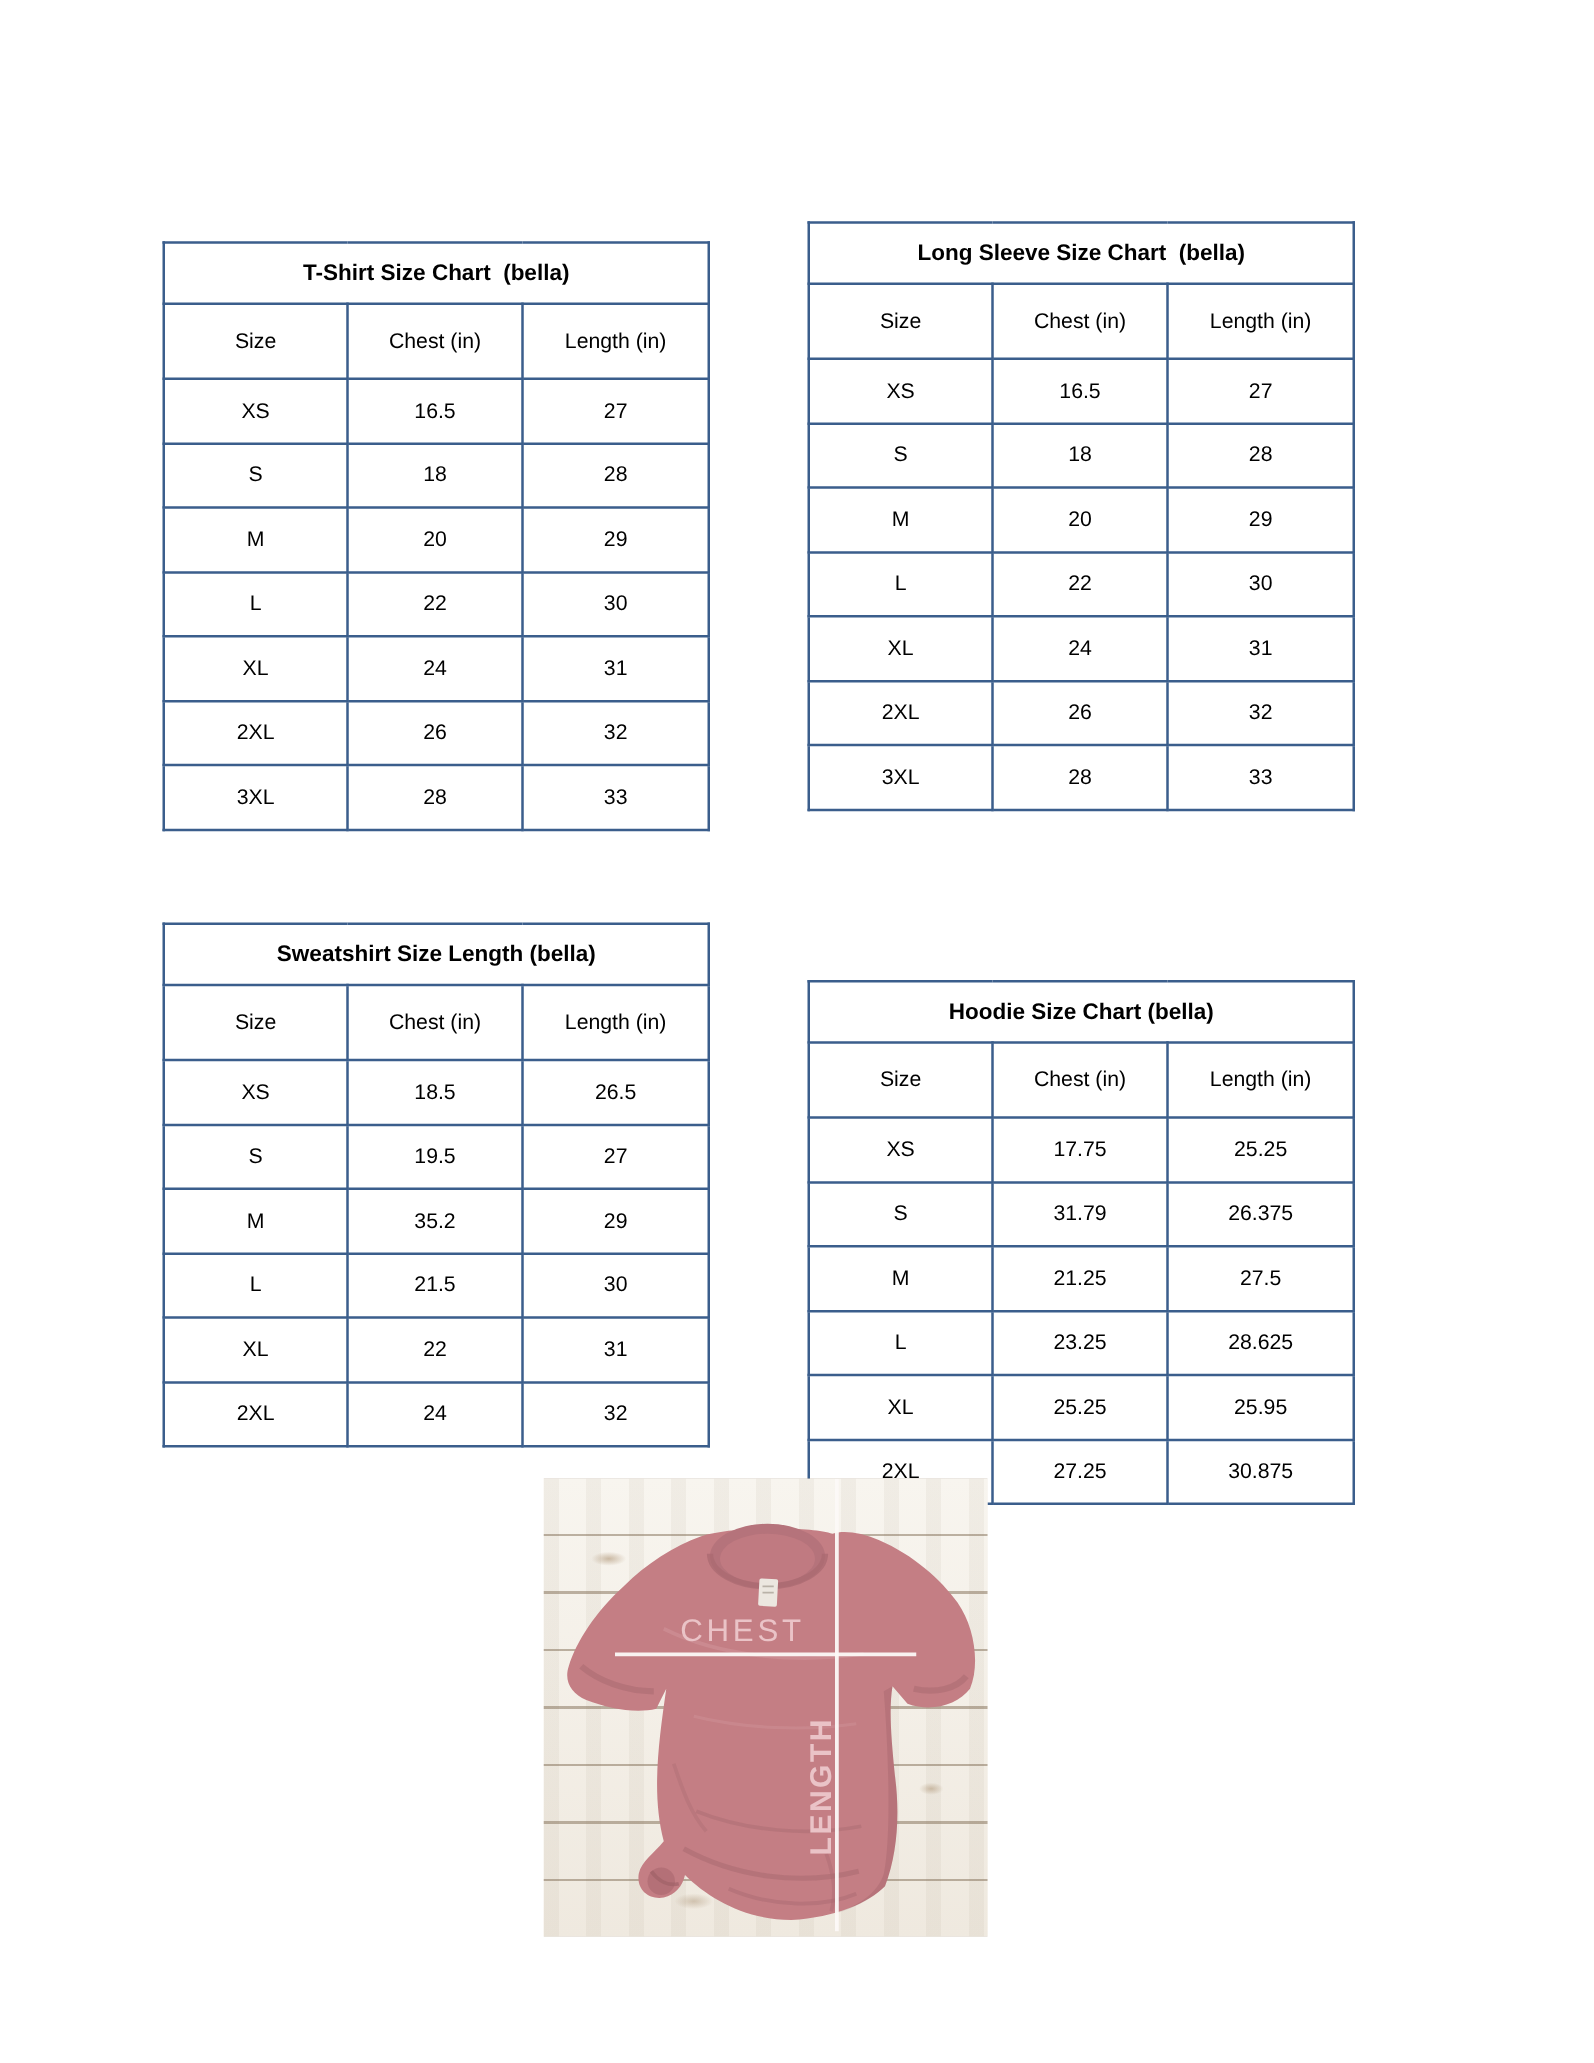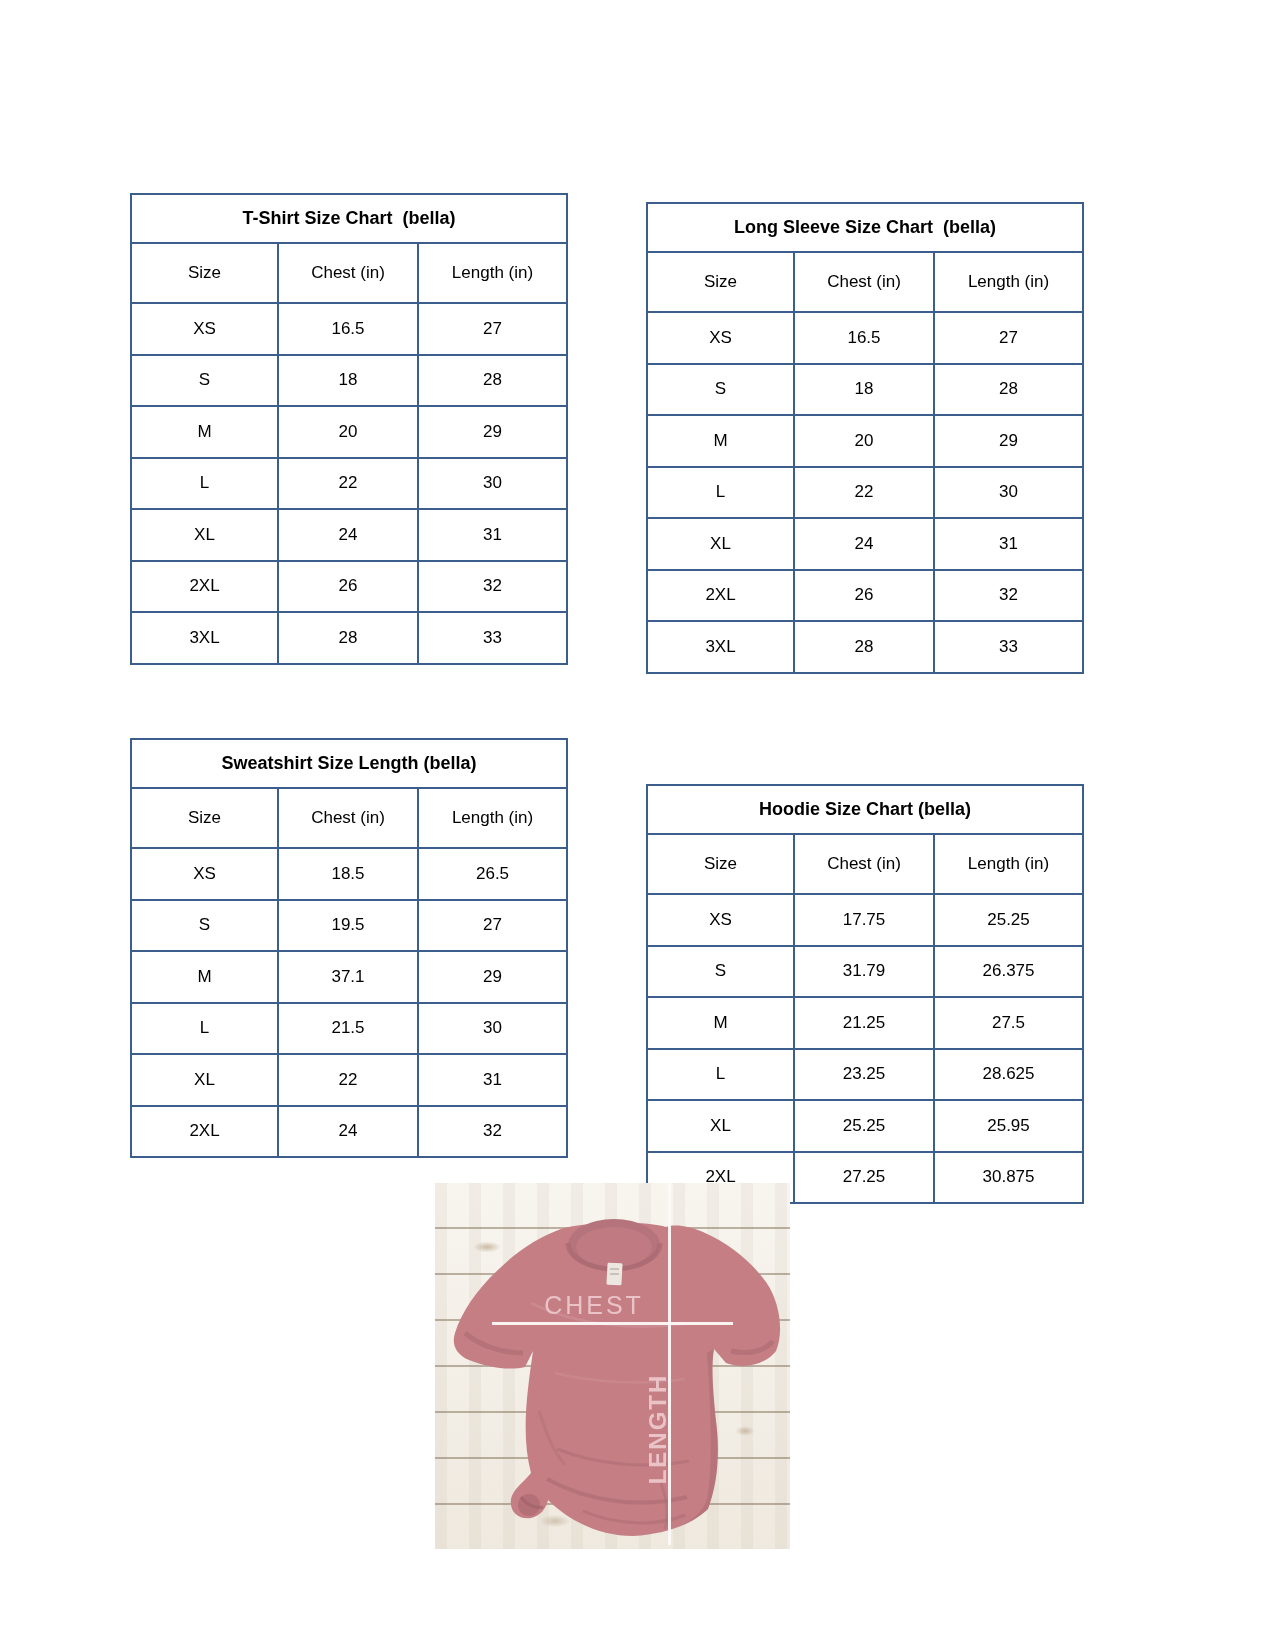--- a/index.html
+++ b/index.html
@@ -16,21 +16,21 @@
   }
   table.size-chart td {
     border:2px solid #3b5e8c; text-align:center; vertical-align:middle;
     font-size:17px; color:#000; padding:0; overflow:hidden;
   }
   tr.title-row td { height:49px; font-weight:bold; font-size:18px; white-space:pre; }
   tr.header-row td { height:60px; }
   tr.data-row td { height:51.5px; }
 
   #table-tshirt     { left:130px; top:193px; }
-  #table-longsleeve { left:646px; top:202px; }
+  #table-longsleeve { left:646px; top:177px; }
   #table-sweatshirt { left:130px; top:738px; }
   #table-hoodie     { left:646px; top:784px; }
 
   
   .photo {
     position:absolute; left:435px; top:1183px; width:355px; height:366px;
     overflow:hidden;
     background-color:#f5f2ec;
     background-image:
       radial-gradient(ellipse 20px 8px at 52px 64px,  rgba(148,114,74,.45), transparent 70%),
@@ -199,21 +199,21 @@
           <td>18.5</td>
           <td>26.5</td>
         </tr>
         <tr class="data-row">
           <td>S</td>
           <td>19.5</td>
           <td>27</td>
         </tr>
         <tr class="data-row">
           <td>M</td>
-          <td>37.1</td>
+          <td>35.2</td>
           <td>29</td>
         </tr>
         <tr class="data-row">
           <td>L</td>
           <td>21.5</td>
           <td>30</td>
         </tr>
         <tr class="data-row">
           <td>XL</td>
           <td>22</td>

